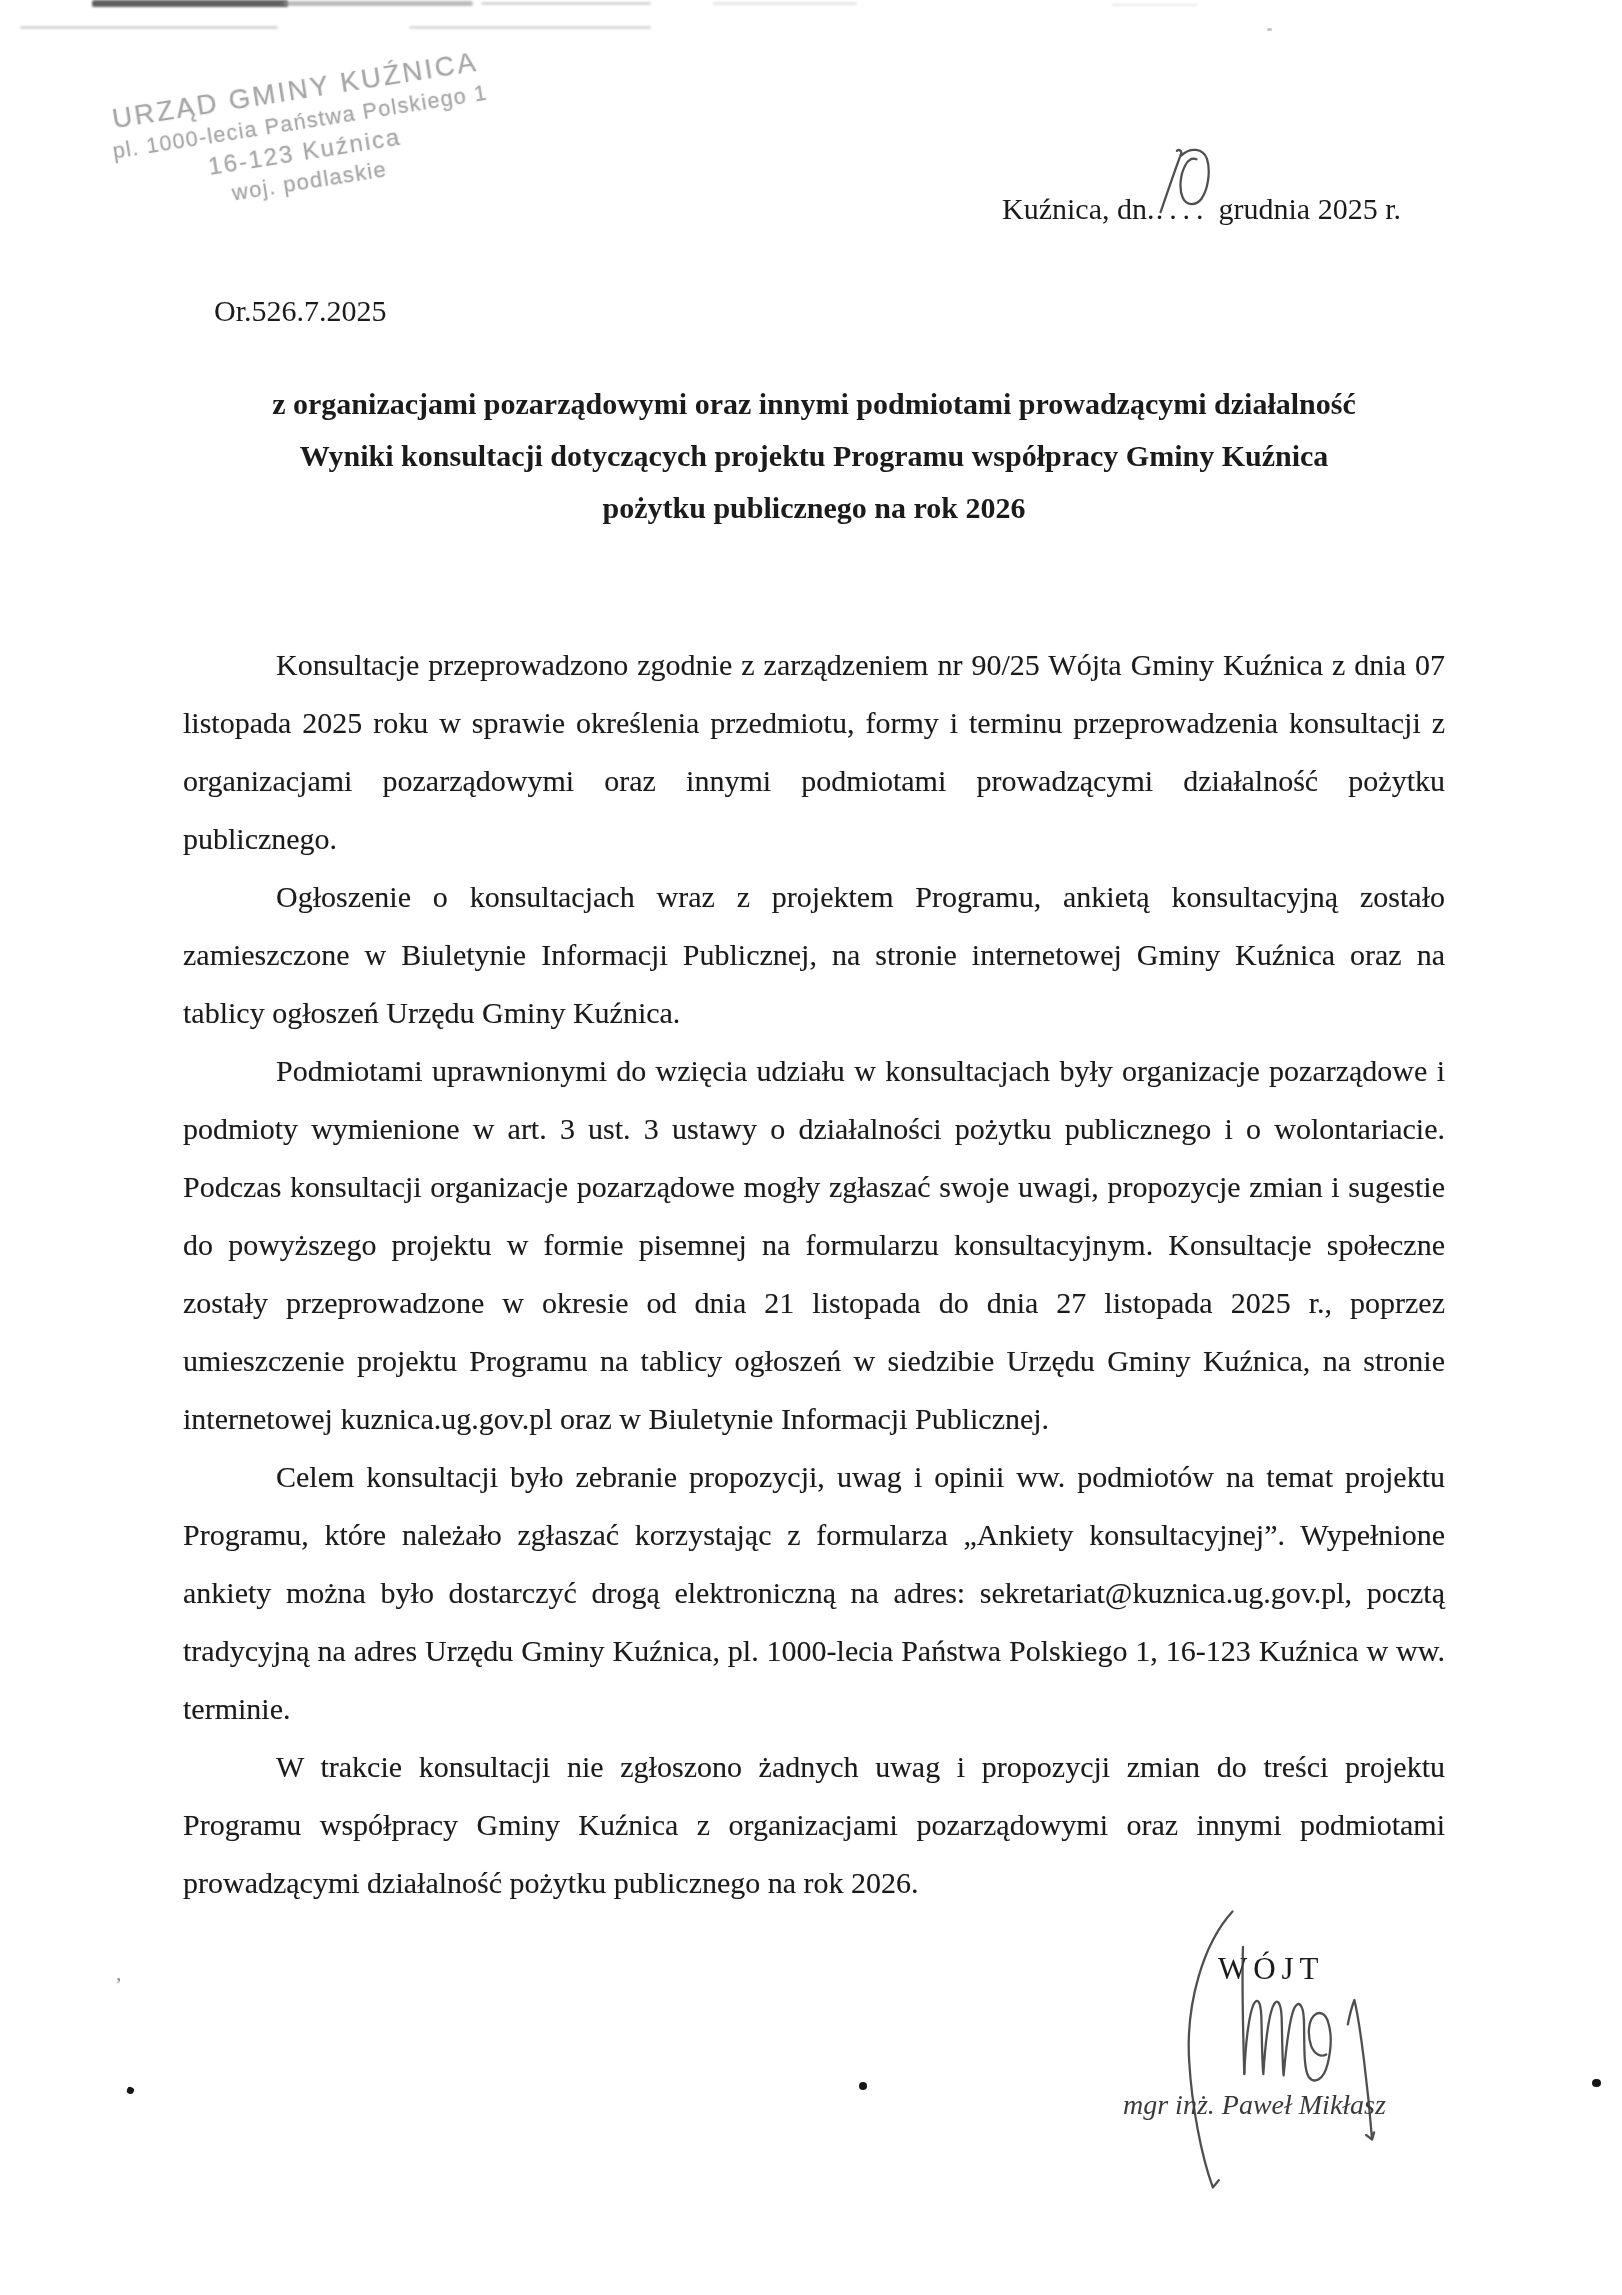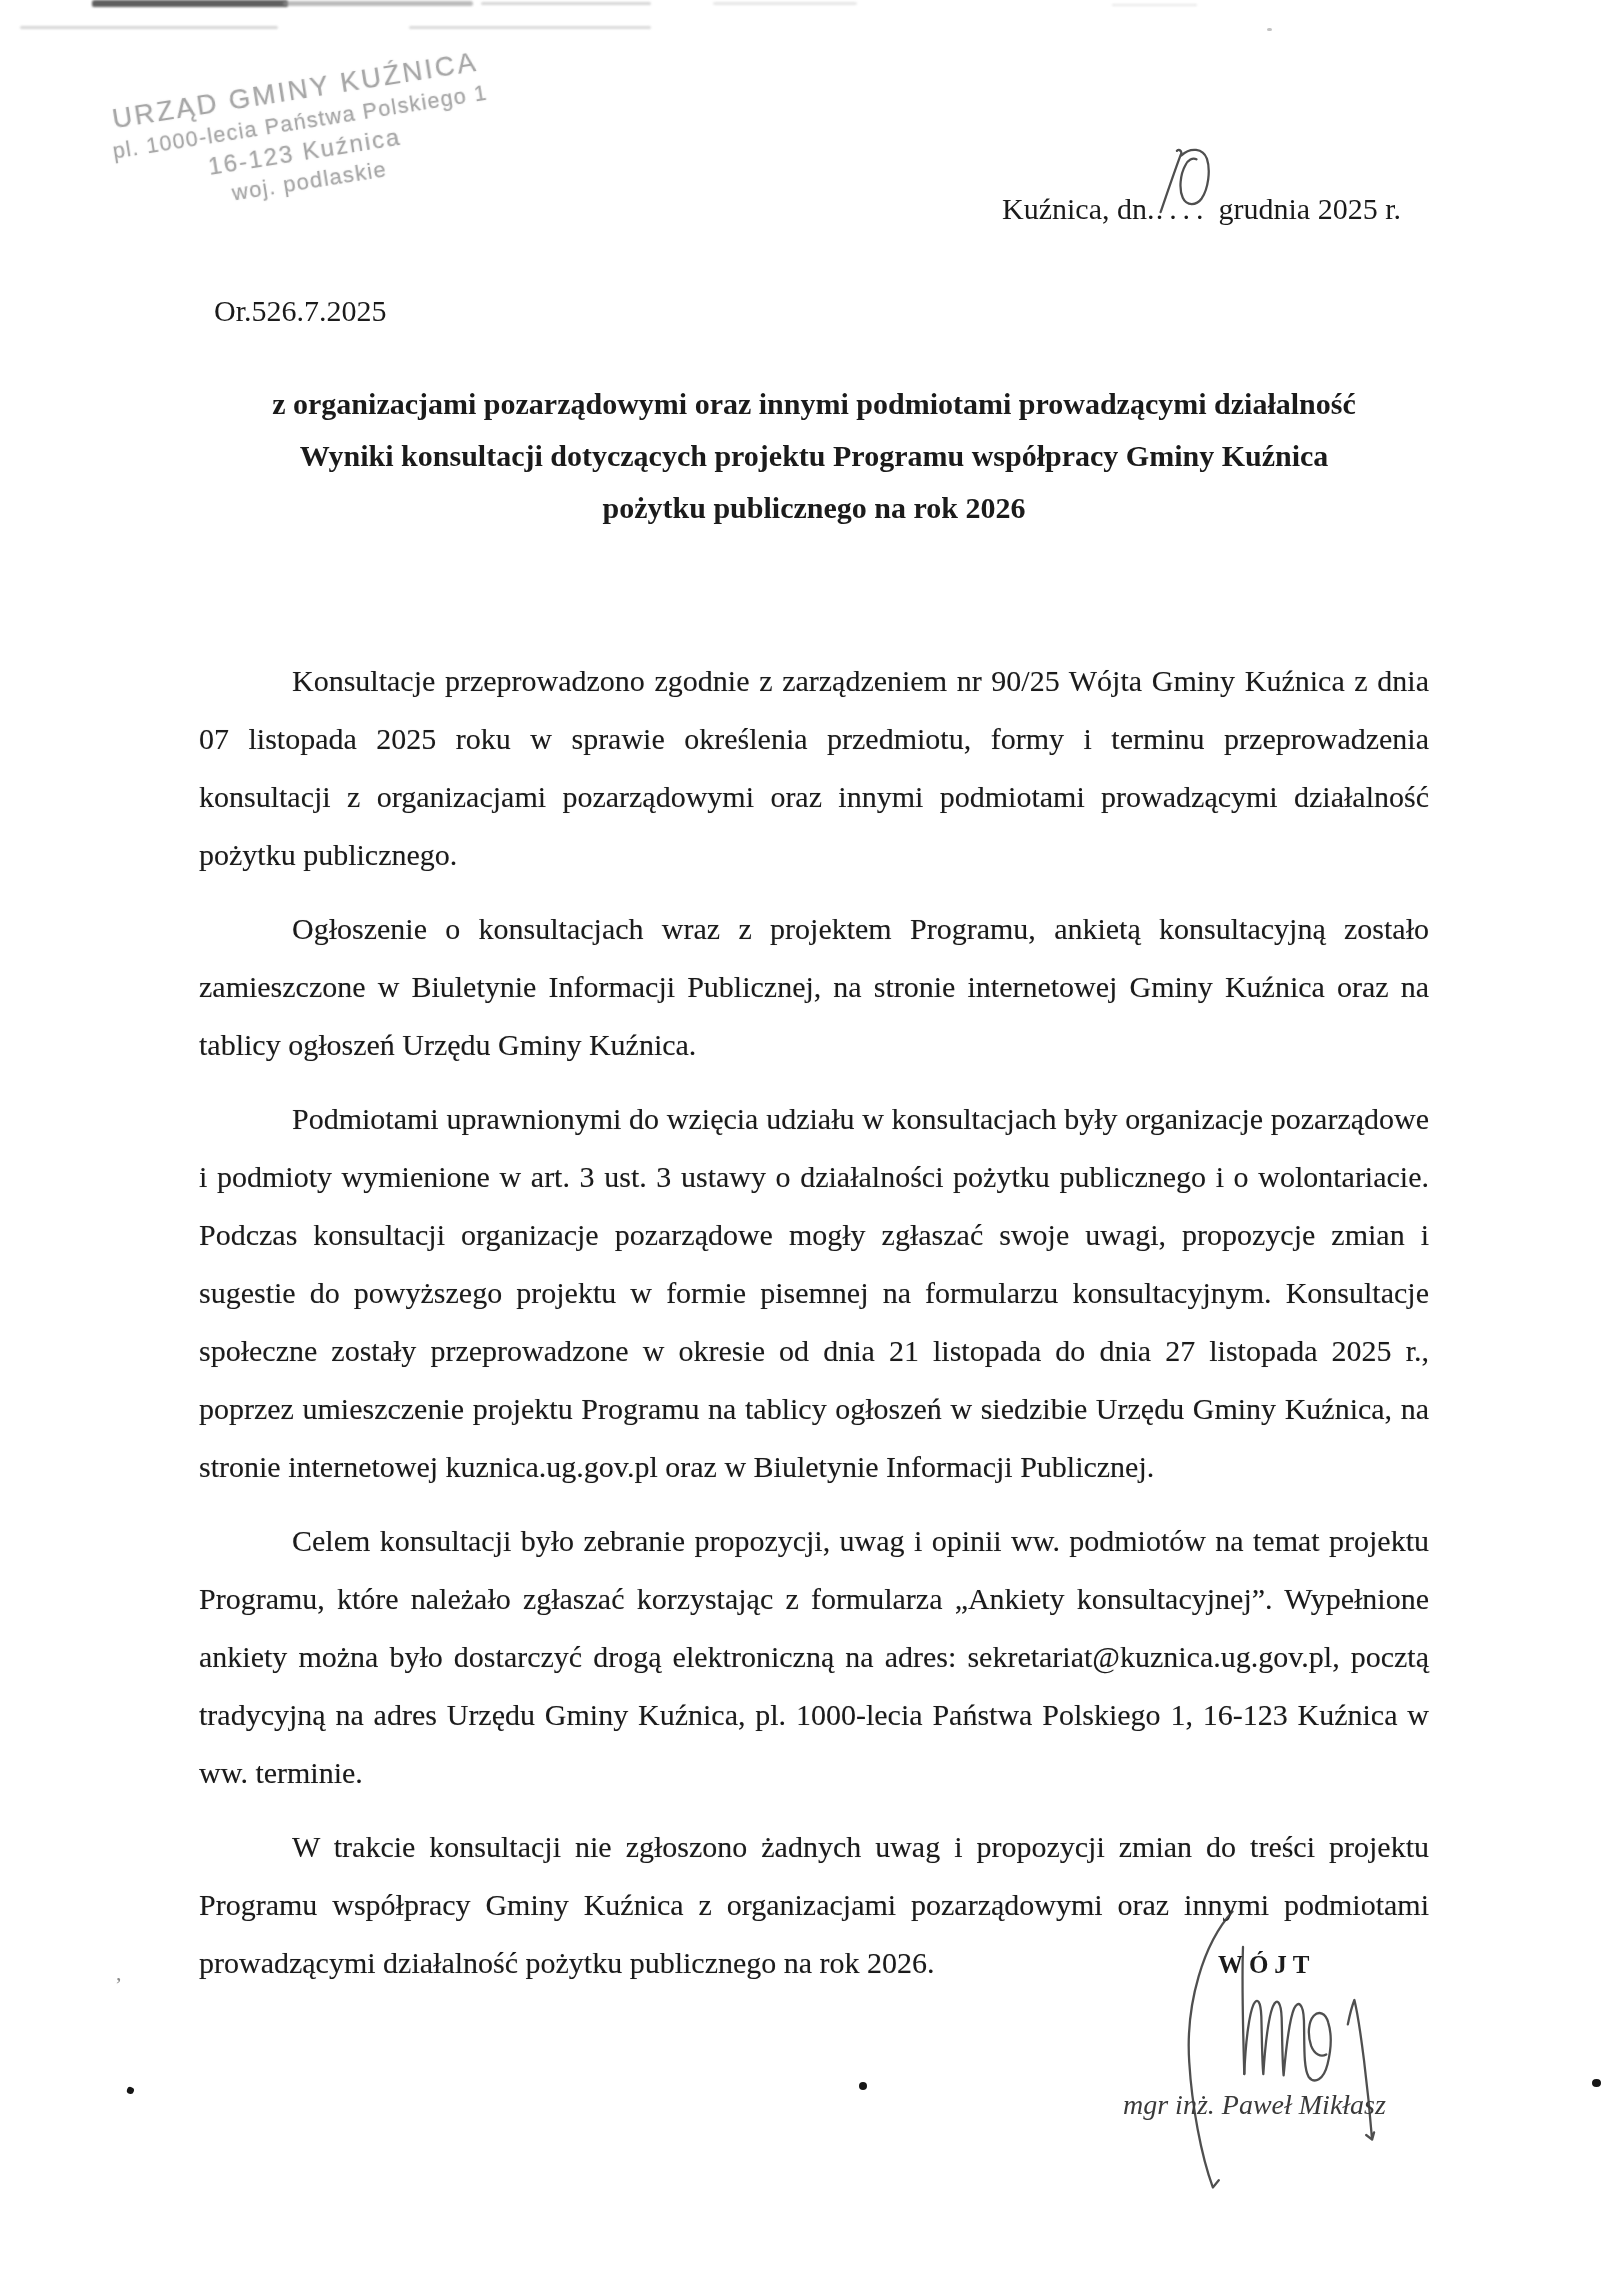--- a/index.html
+++ b/index.html
@@ -47,27 +47,27 @@
   
   .reference{left:178px;top:294px;font-size:30px;margin-left:36px;}
 
   
   .title{left:183px;top:378px;width:1262px;text-align:center;font-weight:bold;
          font-size:30px;line-height:52px;}
 
   
   .body-text{left:183px;top:636px;width:1262px;}
   .body-text p{
-    margin:16px;font-size:30px;line-height:58px;
+    margin:0;font-size:30px;line-height:58px;
     text-align:justify;text-indent:93px;
     text-shadow:0 0 0.7px rgba(27,27,27,.35);
   }
 
   
-  .sig-role{left:1218px;top:1951px;font-size:25px;font-weight:bold;letter-spacing:5.9px;}
+  .sig-role{left:1218px;top:1951px;font-size:31px;font-weight:normal;letter-spacing:5.9px;}
   .sig-name{left:1123px;top:2089px;font-size:28px;font-style:italic;color:#3a3a3a;}
   .ink{stroke:#3d3d3d;stroke-width:3.5;fill:none;stroke-linecap:round;stroke-linejoin:round;}
   .ink-svg{opacity:.9;}
 </style>
 </head>
 <body>
 
 <div class="smudge a1"></div>
 <div class="smudge a2"></div>
 <div class="smudge a3"></div>

